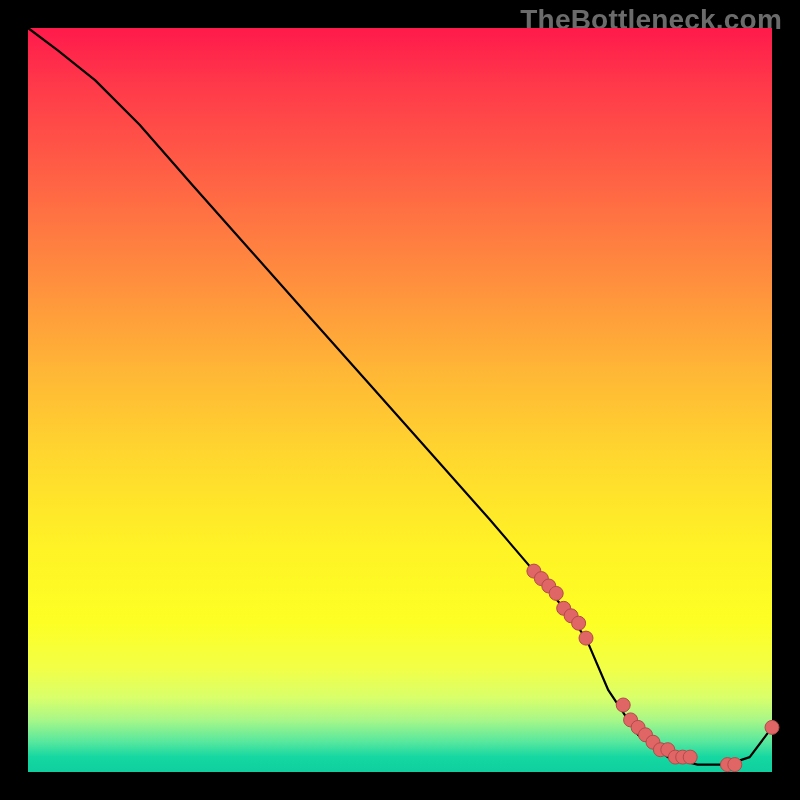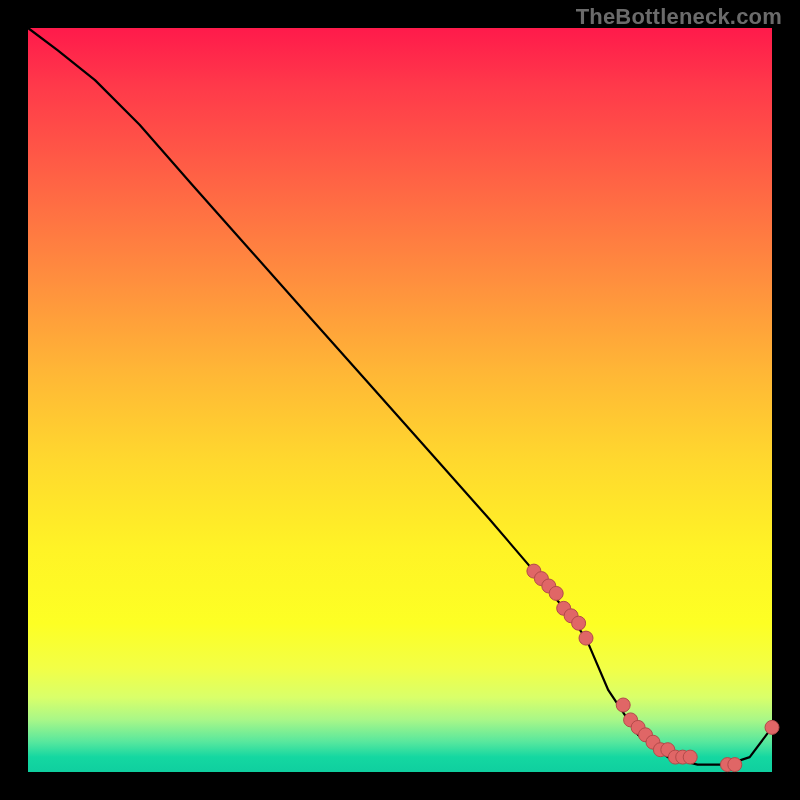--- a/index.html
+++ b/index.html
@@ -46,21 +46,21 @@
     left: 0; top: 0;
     width: 744px;
     height: 744px;
     overflow: visible;
   }
   .watermark {
     position: absolute;
     top: 4px;
     right: 18px;
     font-family: Arial, Helvetica, sans-serif;
-    font-size: 22px;
+    font-size: 28px;
     font-weight: 600;
     color: #6b6b6b;
     letter-spacing: 0.2px;
     user-select: none;
   }
 </style>
 </head>
 <body>
 
 <div class="wrap">

